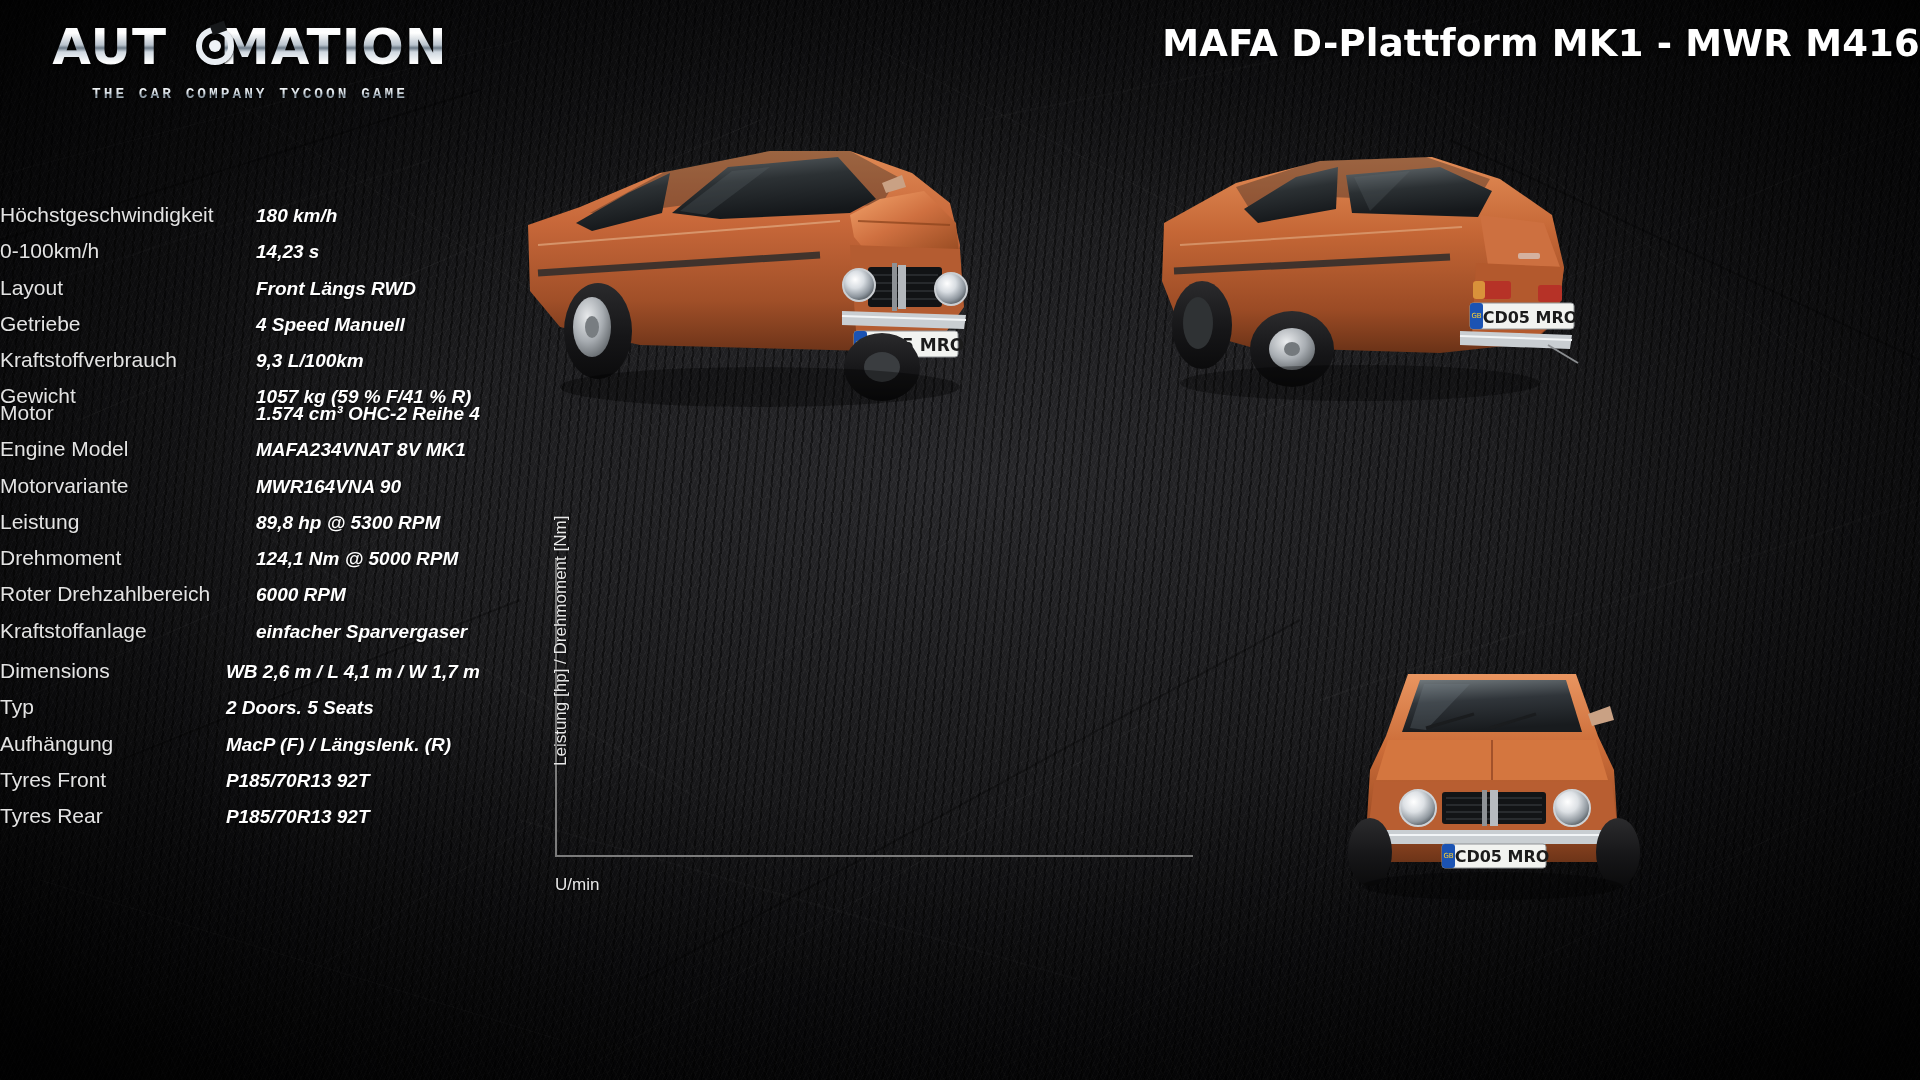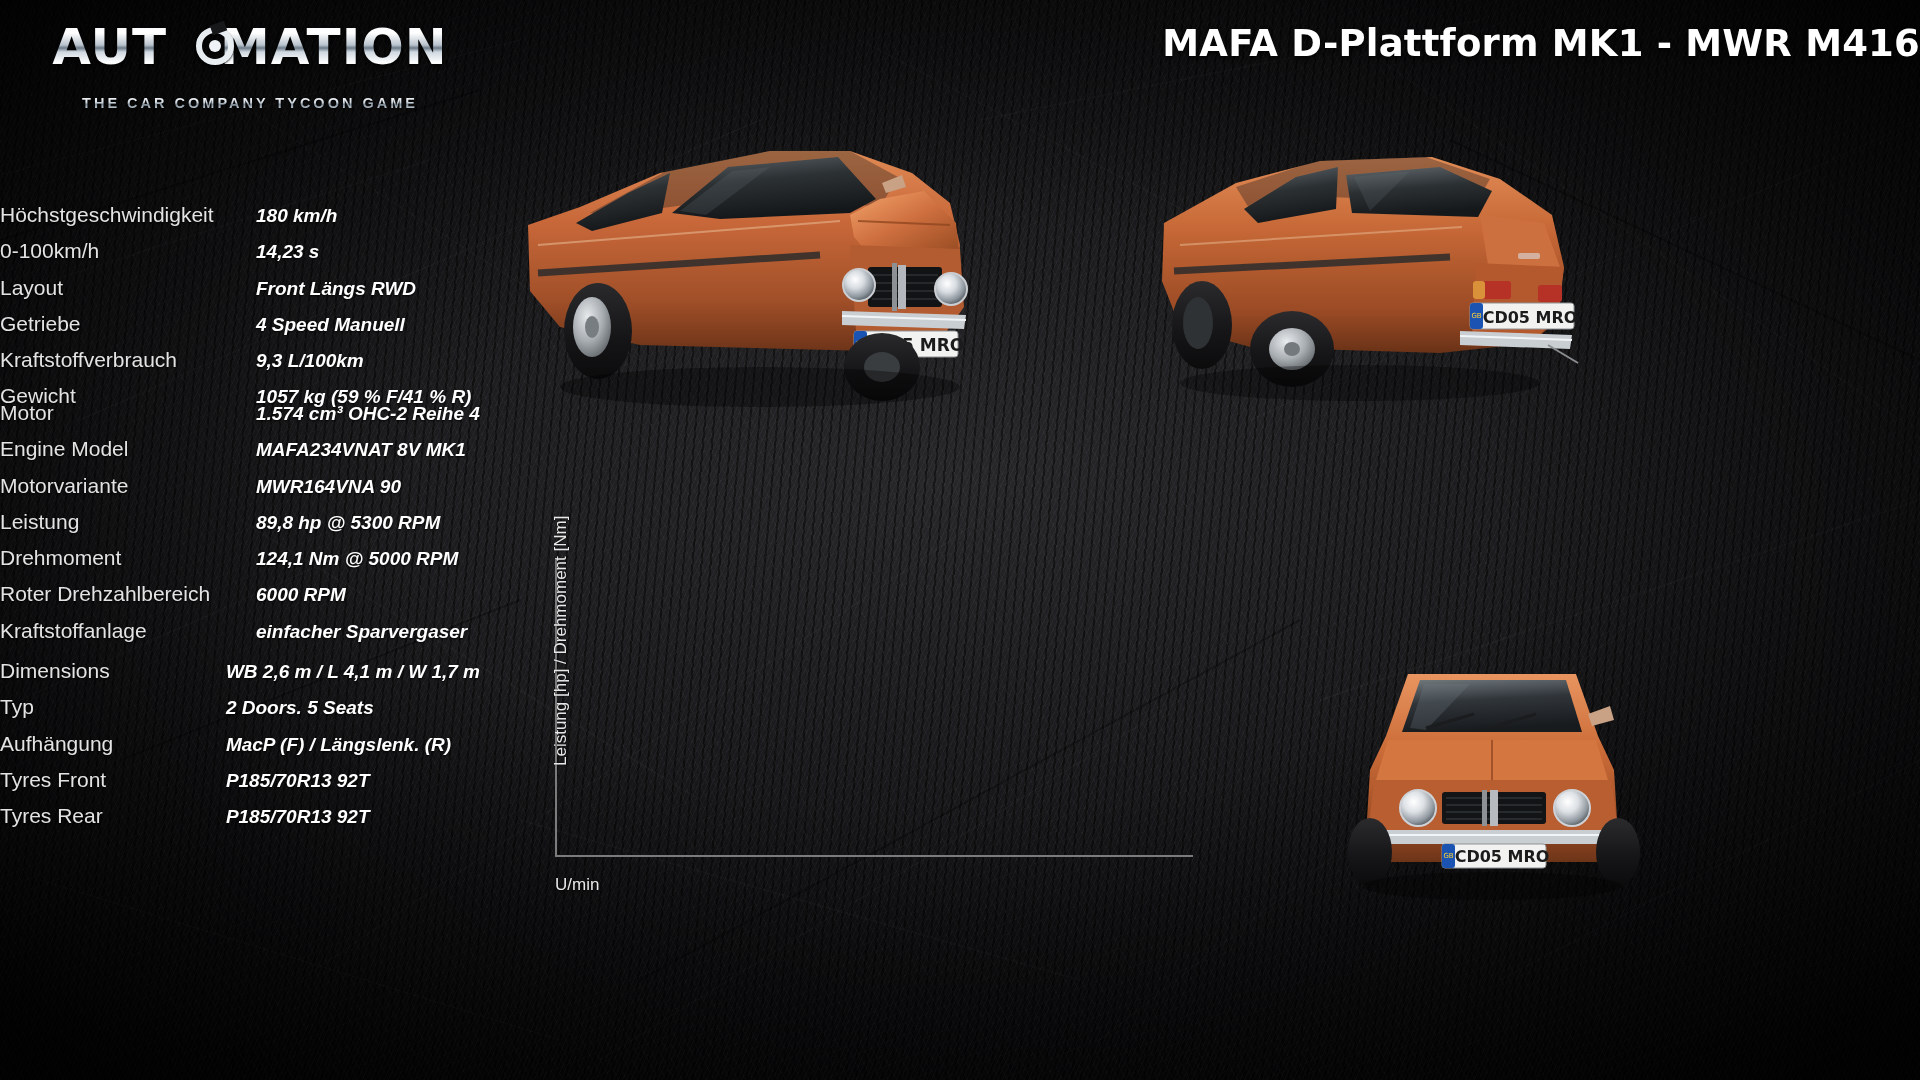--- a/index.html
+++ b/index.html
@@ -80,25 +80,25 @@
   }
   .logo-ring::before {
     content: "";
     position: absolute;
     left: 9px; top: -10px;
     width: 15px; height: 10px;
     background: #16181a;
     transform: rotate(-20deg);
   }
   .logo-tag {
-    font-family: Liberation Sans, sans-serif;
+    font-family: Liberation Mono, monospace;
     font-weight: bold;
     font-size: 14.5px;
     letter-spacing: 3.0px;
-    margin-top: 23px;
+    margin-top: 14px;
     background: linear-gradient(to bottom, #ffffff 0%, #d5dde4 45%, #7f8d99 58%, #e7edf2 100%);
     -webkit-background-clip: text;
     background-clip: text;
     color: transparent;
     -webkit-text-fill-color: transparent;
     filter: drop-shadow(0 1px 1px rgba(0,0,0,.8));
   }
 
   
   #car-title {

